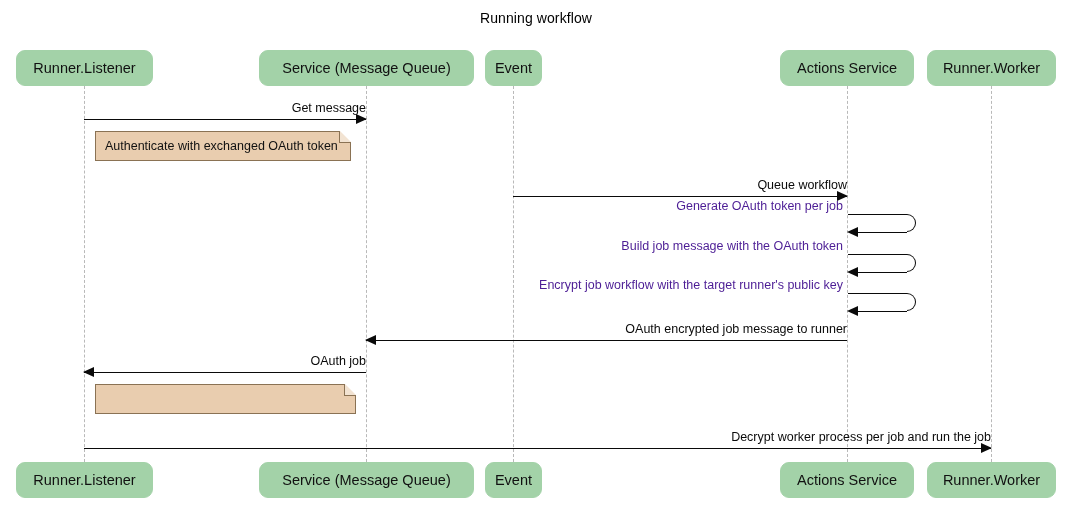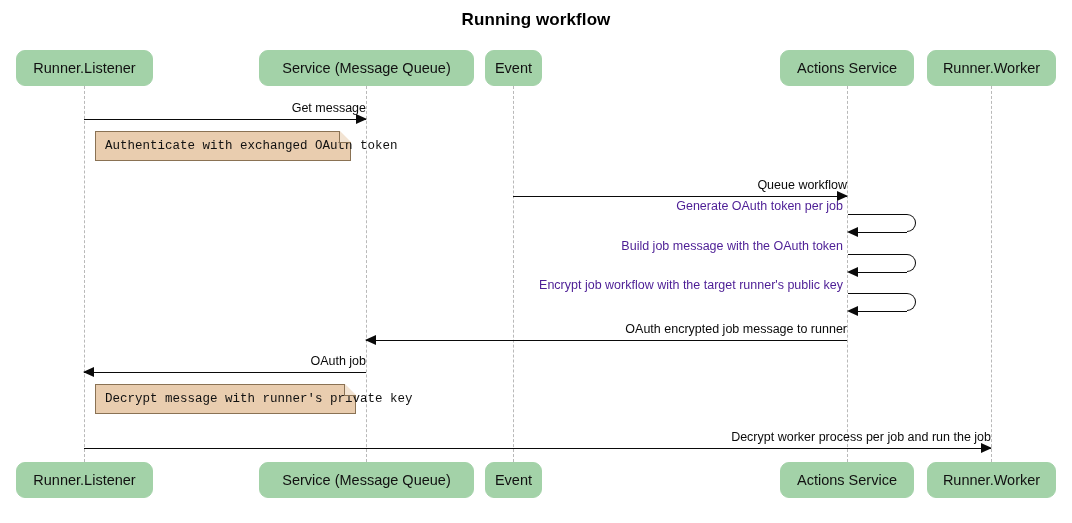--- a/index.html
+++ b/index.html
@@ -5,41 +5,41 @@
   html,body{margin:0;padding:0;}
   body{
     width:1072px;height:523px;background:#ffffff;
     font-family:"Liberation Sans","DejaVu Sans",sans-serif;
     overflow:hidden;
   }
   #canvas{position:relative;width:1072px;height:523px;}
 
   .title{
     position:absolute;left:0;top:10px;width:1072px;text-align:center;
-    font-size:17px;font-weight:bold;color:#000;letter-spacing:.1px;
+    font-size:14px;font-weight:normal;color:#000;letter-spacing:.1px;
   }
 
   .lifeline{
     position:absolute;width:0;border-left:1px dashed #b9b9b9;
   }
 
   .participant{
     position:absolute;height:36px;
     background:#a3d2a8;border:1px solid #a3d2a8;border-radius:9px;
     display:flex;align-items:center;justify-content:center;
     font-size:14.5px;color:#111;white-space:nowrap;
     box-sizing:border-box;
   }
 
   .note{
     position:absolute;height:30px;
     background:#e9cdaf;border:1px solid #8a7254;
     box-sizing:border-box;
     display:flex;align-items:center;
-    font-size:12.5px;color:#111;white-space:nowrap;font-family:Liberation Mono, monospace;
+    font-size:12.5px;color:#111;white-space:nowrap;
   }
   .note .txt{padding-left:9px;}
   .note .fold{
     position:absolute;top:-1px;right:-1px;width:11px;height:11px;
     background:#f2e3d2;
     border-left:1px solid #8a7254;border-bottom:1px solid #8a7254;
   }
   .note .fold:after{
     content:"";position:absolute;top:-1px;left:-1px;width:0;height:0;
     border-left:12px solid transparent;border-top:12px solid #ffffff;
@@ -186,18 +186,17 @@
         <div class="head" style="left: -1px; top: 12.5px;"></div>
         <div class="label" style="right: 73px; top: -15px;">Encrypt job workflow with the target runner's public key</div>
       </div>
     </div>
   <div id="notes">
       <div class="note" style="left: 95px; top: 131px; width: 256px;">
         <span class="txt">Authenticate with exchanged OAuth token</span>
         <span class="fold"></span>
       </div>
       <div class="note" style="left: 95px; top: 384px; width: 261px;">
-        <span class="txt">Decrypt message with runner's private key</span>
         <span class="fold"></span>
       </div>
     </div>
 
 </div>
 
 </body></html>

